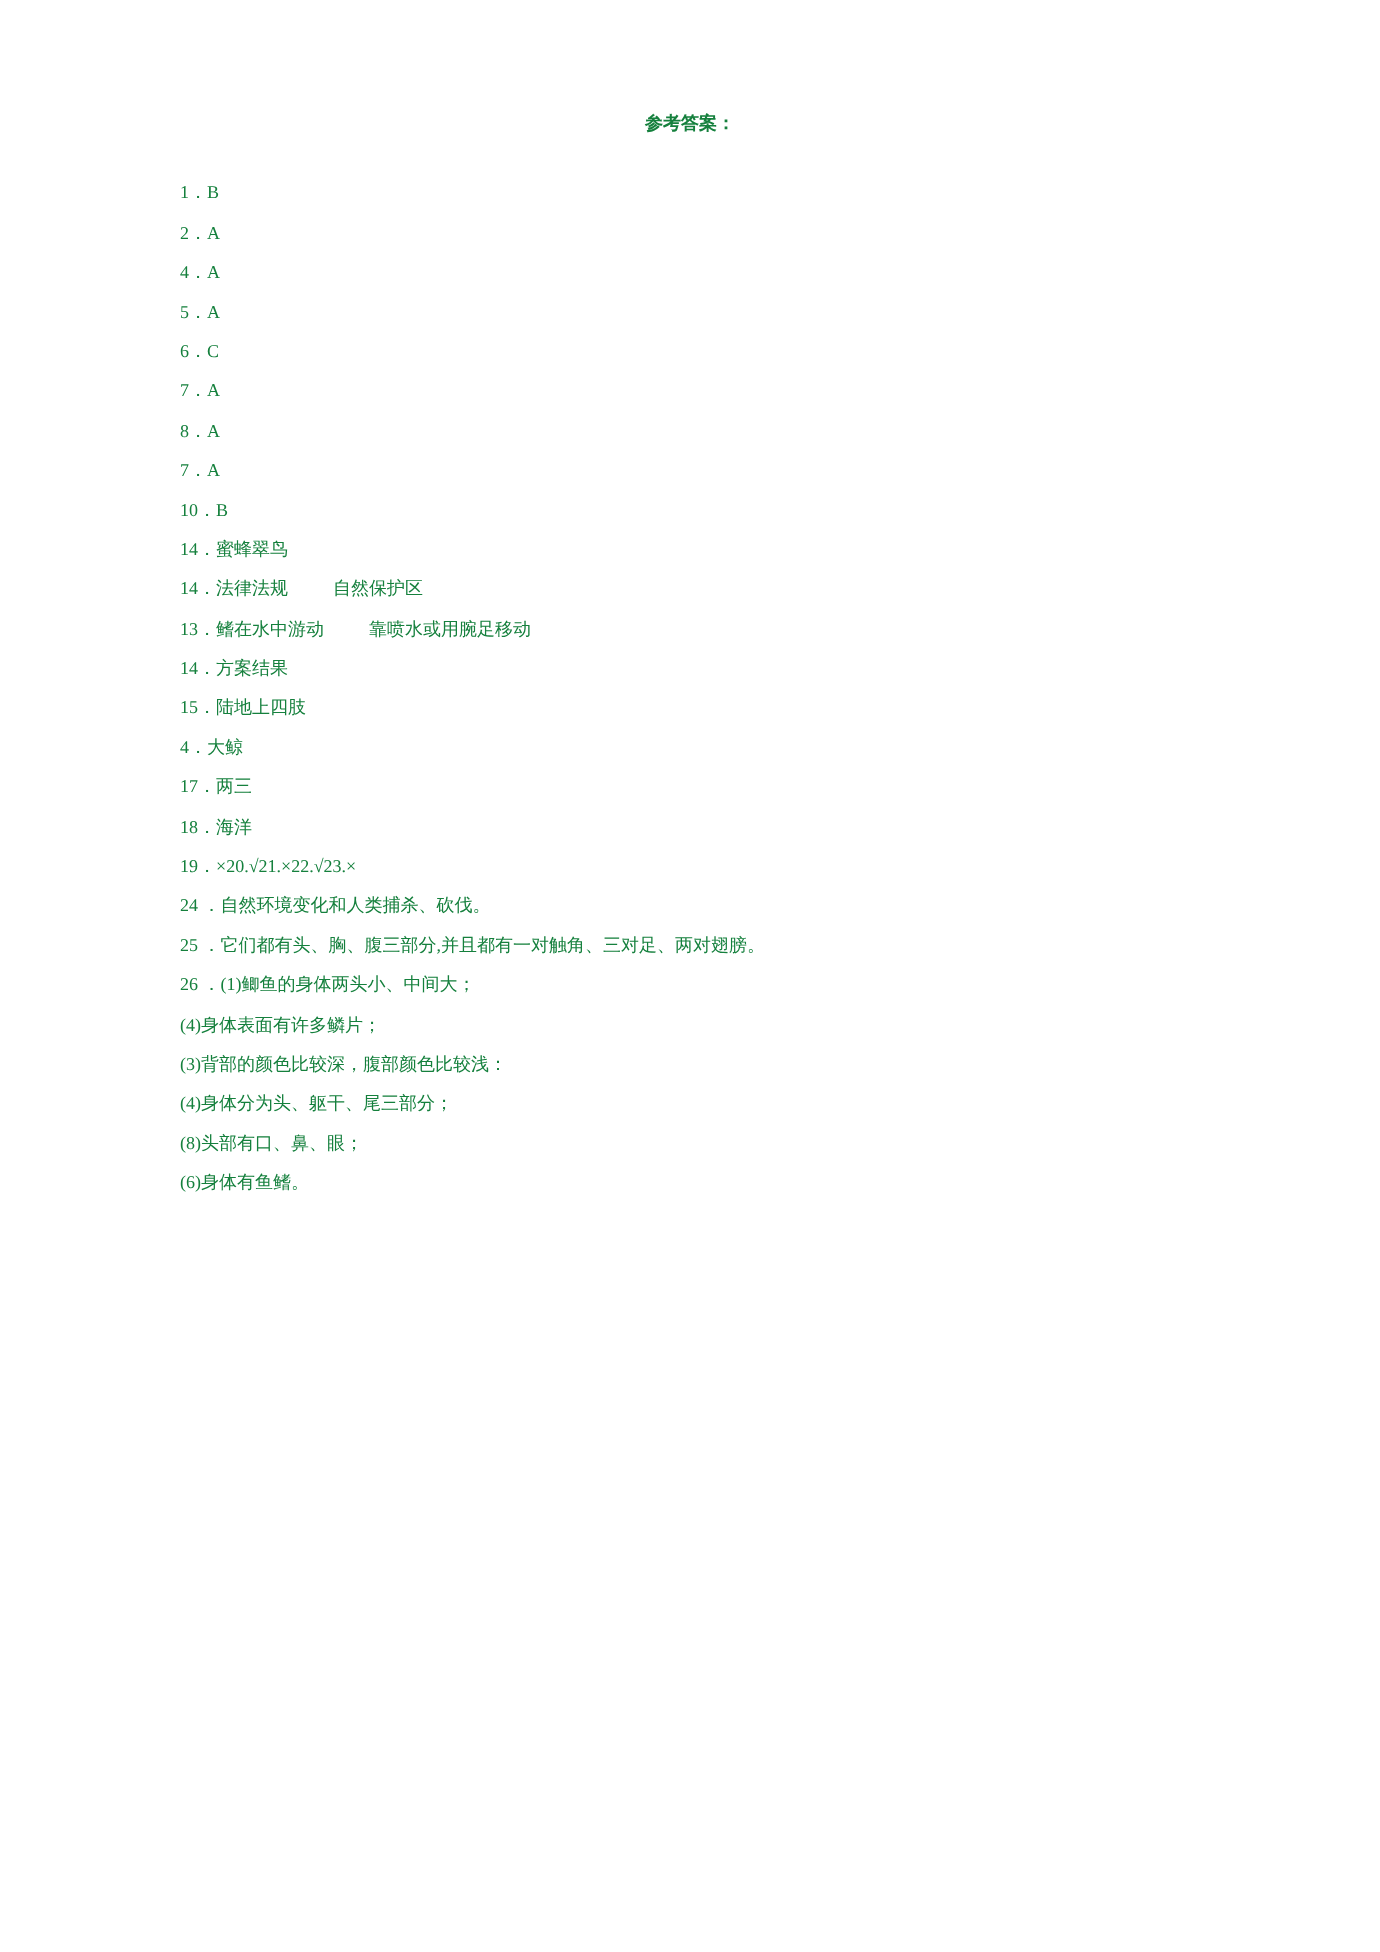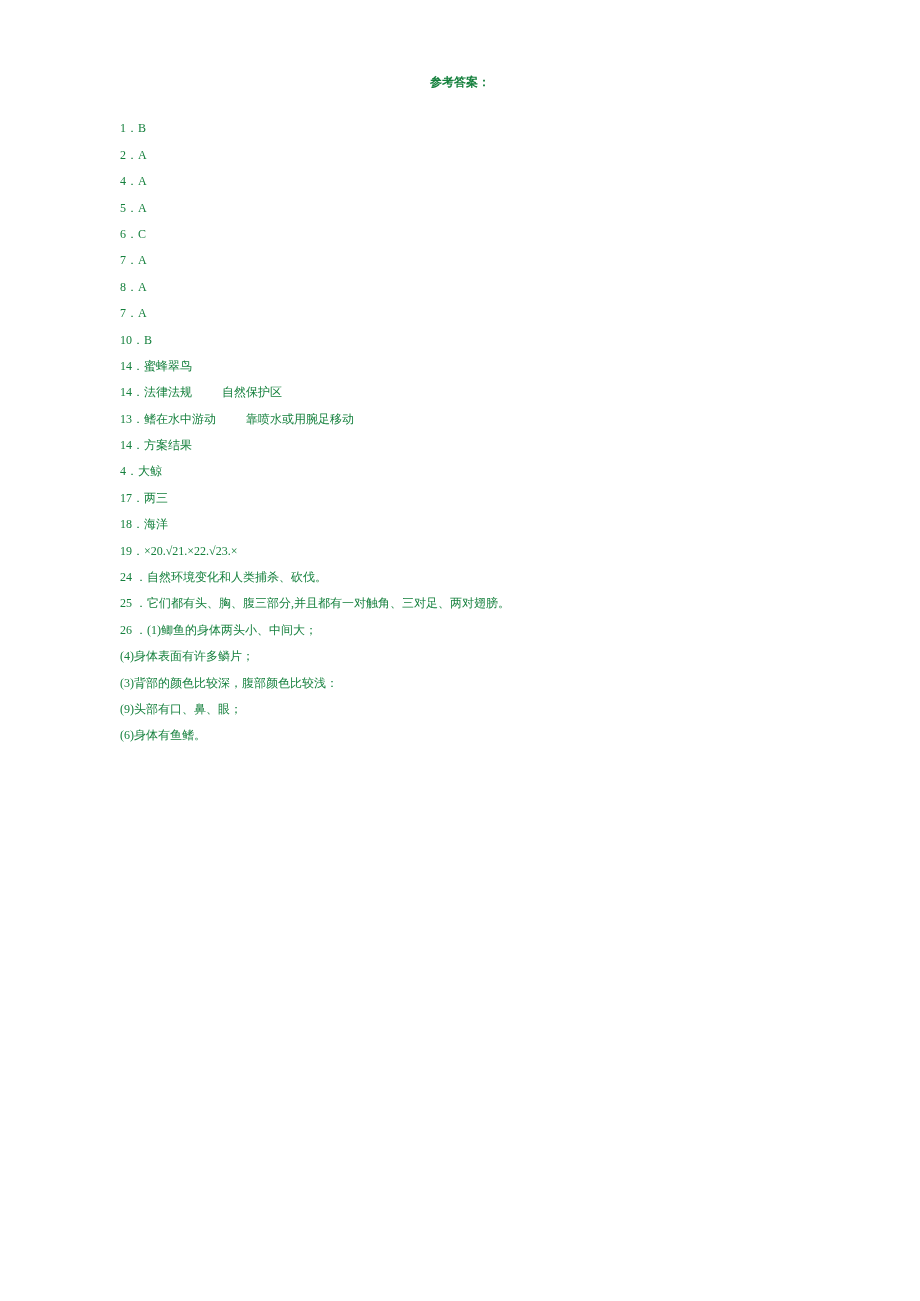--- a/index.html
+++ b/index.html
@@ -37,25 +37,27 @@
     <div class="answer-line">5．A</div>
     <div class="answer-line">6．C</div>
     <div class="answer-line">7．A</div>
     <div class="answer-line">8．A</div>
     <div class="answer-line">7．A</div>
     <div class="answer-line">10．B</div>
     <div class="answer-line">14．蜜蜂翠鸟</div>
     <div class="answer-line">14．法律法规          自然保护区</div>
     <div class="answer-line">13．鳍在水中游动          靠喷水或用腕足移动</div>
     <div class="answer-line">14．方案结果</div>
+    <div class="answer-line">15．陆地上四肢</div>
     <div class="answer-line">4．大鲸</div>
     <div class="answer-line">17．两三</div>
     <div class="answer-line">18．海洋</div>
     <div class="answer-line">19．×20.√21.×22.√23.×</div>
     <div class="answer-line">24 ．自然环境变化和人类捕杀、砍伐。</div>
     <div class="answer-line">25 ．它们都有头、胸、腹三部分,并且都有一对触角、三对足、两对翅膀。</div>
     <div class="answer-line">26 ．(1)鲫鱼的身体两头小、中间大；</div>
     <div class="answer-line">(4)身体表面有许多鳞片；</div>
     <div class="answer-line">(3)背部的颜色比较深，腹部颜色比较浅：</div>
-    <div class="answer-line">(9)头部有口、鼻、眼；</div>
+    <div class="answer-line">(4)身体分为头、躯干、尾三部分；</div>
+    <div class="answer-line">(8)头部有口、鼻、眼；</div>
     <div class="answer-line">(6)身体有鱼鳍。</div>
   </div>
 </div>
 
 </body></html>

